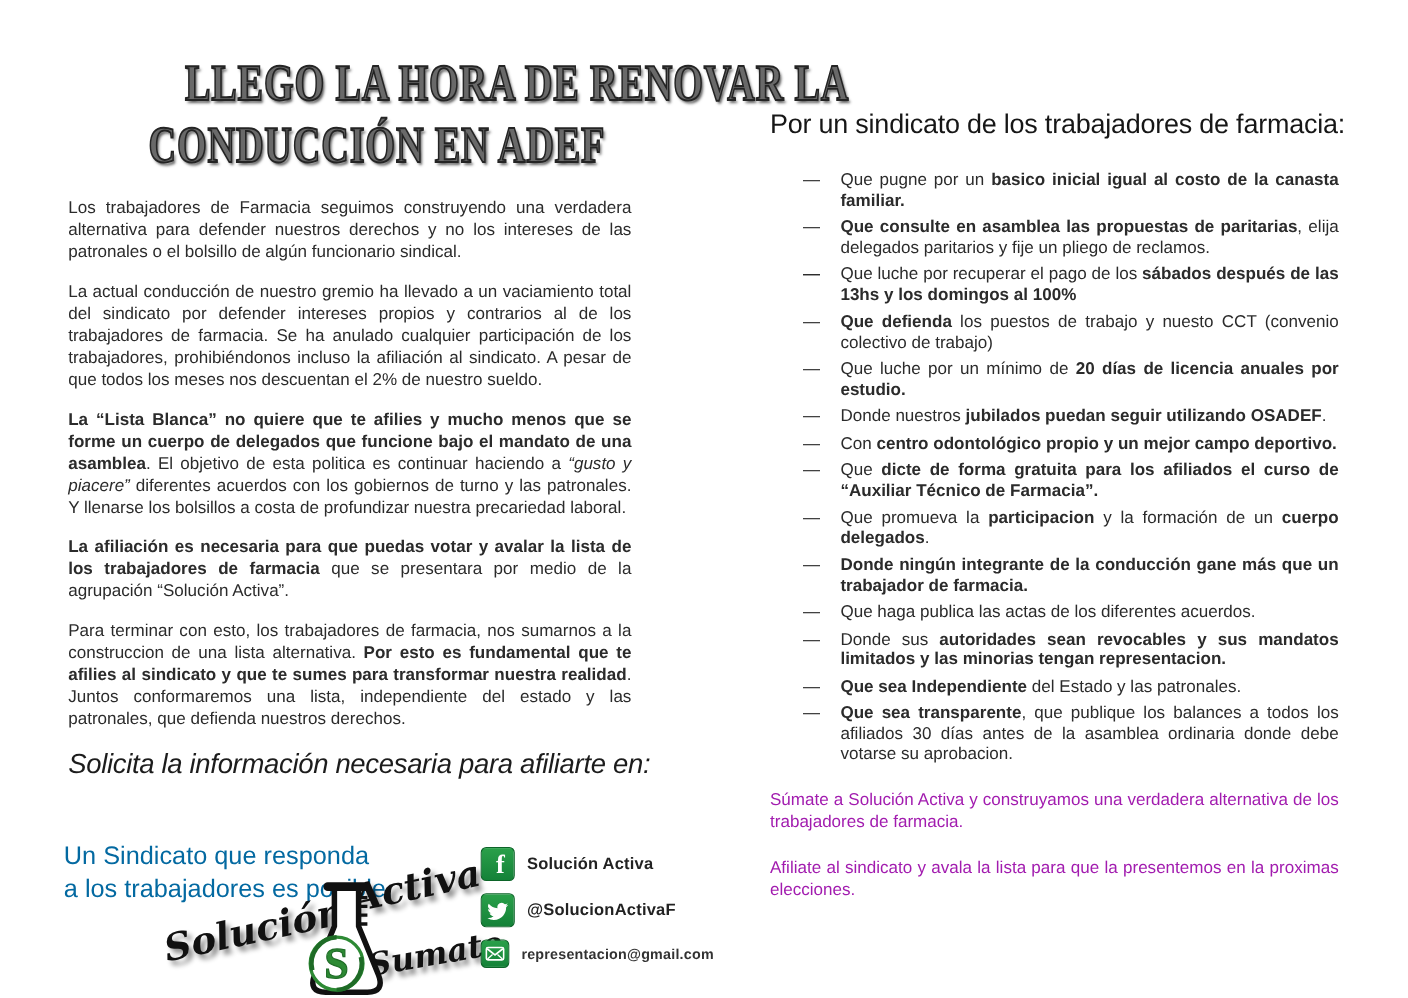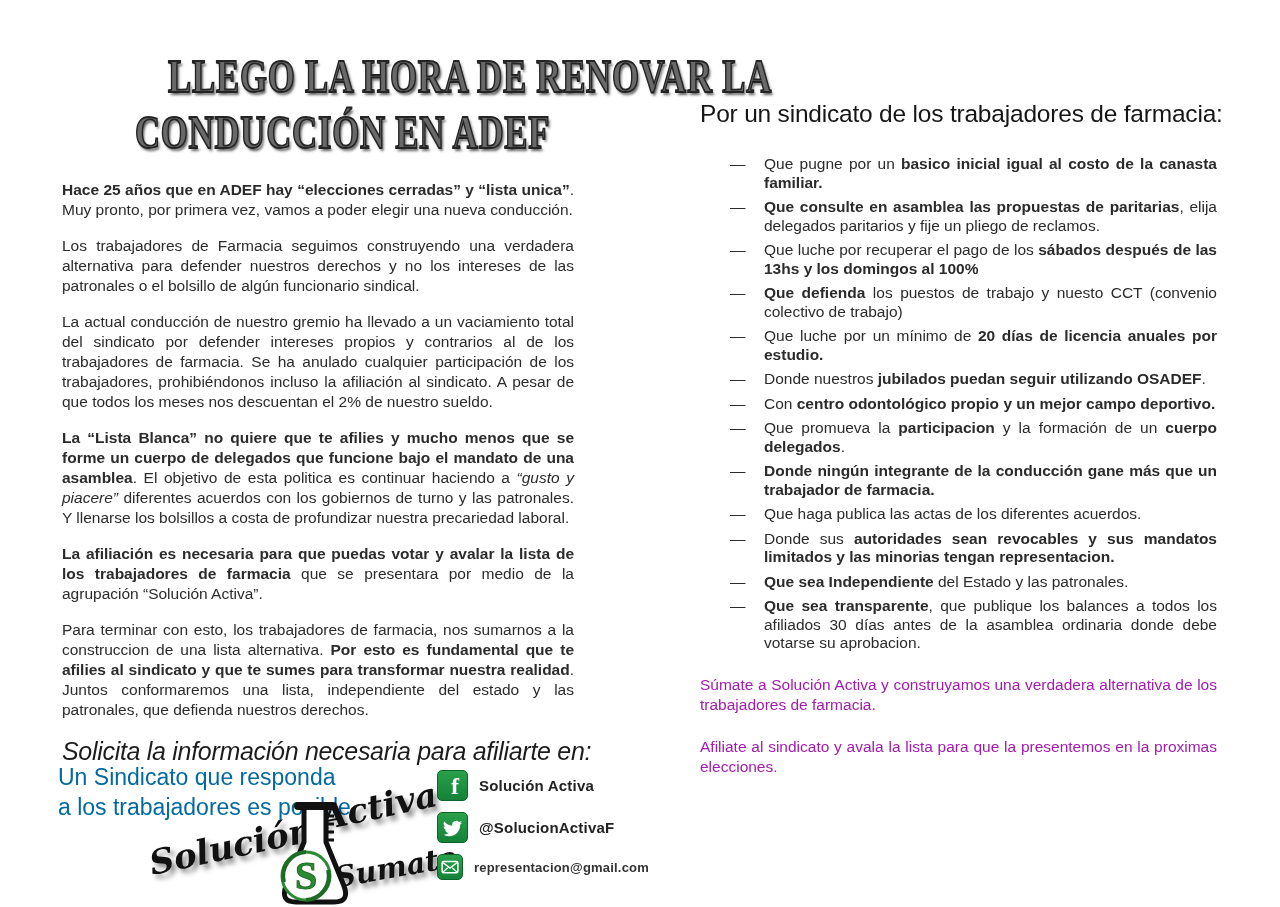--- a/index.html
+++ b/index.html
@@ -103,21 +103,20 @@
 
 <div class="page">
 
   <div class="left-col">
 
     <div class="big-title">
       <div class="title-row"><span class="title-line">LLEGO LA HORA DE RENOVAR LA</span></div>
       <div class="title-row"><span class="title-line">CONDUCCIÓN EN ADEF</span></div>
     </div>
 
-    <p class="body-par"><span style="font-weight: bold;">Hace 25 años que en ADEF hay “elecciones cerradas” y “lista unica”</span>. Muy pronto, por primera vez, vamos a poder elegir una nueva conducción.</p>
     <p class="body-par">Los trabajadores de Farmacia seguimos construyendo una verdadera alternativa para defender nuestros derechos y no los intereses de las patronales o el bolsillo de algún funcionario sindical.</p>
     <p class="body-par">La actual conducción de nuestro gremio ha llevado a un vaciamiento total del sindicato por defender intereses propios y contrarios al de los trabajadores de farmacia. Se ha anulado cualquier participación de los trabajadores, prohibiéndonos incluso la afiliación al sindicato. A pesar de que todos los meses nos descuentan el 2% de nuestro sueldo.</p>
     <p class="body-par"><span style="font-weight: bold;">La “Lista Blanca” no quiere que te afilies y mucho menos que se forme un cuerpo de delegados que funcione bajo el mandato de una asamblea</span>. El objetivo de esta politica es continuar haciendo a <span class="it">“gusto y piacere”</span> diferentes acuerdos con los gobiernos de turno y las patronales. Y llenarse los bolsillos a costa de profundizar nuestra precariedad laboral.</p>
     <p class="body-par"><span style="font-weight: bold;">La afiliación es necesaria para que puedas votar y avalar la lista de los trabajadores de farmacia</span> que se presentara por medio de la agrupación “Solución Activa”.</p>
     <p class="body-par">Para terminar con esto, los trabajadores de farmacia, nos sumarnos a la construccion de una lista alternativa. <span style="font-weight: bold;">Por esto es fundamental que te afilies al sindicato y que te sumes para transformar nuestra realidad</span>. Juntos conformaremos una lista, independiente del estado y las patronales, que defienda nuestros derechos.</p>
 
     <h2 class="cta-heading">Solicita la información necesaria para afiliarte en:</h2>
   </div>
 
   <div class="tagline">
@@ -181,21 +180,21 @@
 
     <ul class="bullet-list">
       <li class="bullet-item"><span class="bullet-dash">—</span><span class="li-text">Que pugne por un <span style="font-weight: bold;">basico inicial igual al costo de la canasta familiar.</span></span></li>
       <li class="bullet-item"><span class="bullet-dash">—</span><span class="li-text"><span style="font-weight: bold;">Que consulte en asamblea las propuestas de paritarias</span>, elija delegados paritarios y fije un pliego de reclamos.</span></li>
       <li class="bullet-item"><span class="bullet-dash">—</span></li>
       <li class="bullet-item"><span class="bullet-dash">—</span><span class="li-text">Que luche por recuperar el pago de los <span style="font-weight: bold;">sábados después de las 13hs y los domingos al 100%</span></span></li>
       <li class="bullet-item"><span class="bullet-dash">—</span><span class="li-text"><span style="font-weight: bold;">Que defienda</span> los puestos de trabajo y nuesto CCT (convenio colectivo de trabajo)</span></li>
       <li class="bullet-item"><span class="bullet-dash">—</span><span class="li-text">Que luche por un mínimo de <span style="font-weight: bold;">20 días de licencia anuales por estudio.</span></span></li>
       <li class="bullet-item"><span class="bullet-dash">—</span><span class="li-text">Donde nuestros <span style="font-weight: bold;">jubilados puedan seguir utilizando OSADEF</span>.</span></li>
       <li class="bullet-item"><span class="bullet-dash">—</span><span class="li-text">Con <span style="font-weight: bold;">centro odontológico propio y un mejor campo deportivo.</span></span></li>
-      <li class="bullet-item"><span class="bullet-dash">—</span></li>
+      <li class="bullet-item"><span class="bullet-dash">—</span><span class="li-text">Que <span style="font-weight: bold;">dicte de forma gratuita para los afiliados el curso de “Auxiliar Técnico de Farmacia”.</span></span></li>
       <li class="bullet-item"><span class="bullet-dash">—</span><span class="li-text">Que promueva la <span style="font-weight: bold;">participacion</span> y la formación de un <span style="font-weight: bold;">cuerpo delegados</span>.</span></li>
       <li class="bullet-item"><span class="bullet-dash">—</span><span class="li-text"><span style="font-weight: bold;">Donde ningún integrante de la conducción gane más que un trabajador de farmacia.</span></span></li>
       <li class="bullet-item"><span class="bullet-dash">—</span><span class="li-text">Que <span style="font-weight: normal;">haga publica las actas</span> de los diferentes acuerdos.</span></li>
       <li class="bullet-item"><span class="bullet-dash">—</span><span class="li-text">Donde sus <span style="font-weight: bold;">autoridades sean revocables y sus mandatos limitados y las minorias tengan representacion.</span></span></li>
       <li class="bullet-item"><span class="bullet-dash">—</span><span class="li-text"><span style="font-weight: bold;">Que sea Independiente</span> del Estado y las patronales.</span></li>
       <li class="bullet-item"><span class="bullet-dash">—</span><span class="li-text"><span style="font-weight: bold;">Que sea transparente</span>, que publique los balances a todos los afiliados 30 días antes de la asamblea ordinaria donde debe votarse su aprobacion.</span></li>
     </ul>
 
     <p class="closing-par">Súmate a Solución Activa y construyamos una verdadera alternativa de los trabajadores de farmacia.</p>
     <p class="closing-par">Afiliate al sindicato y avala la lista para que la presentemos en la proximas elecciones.</p>

